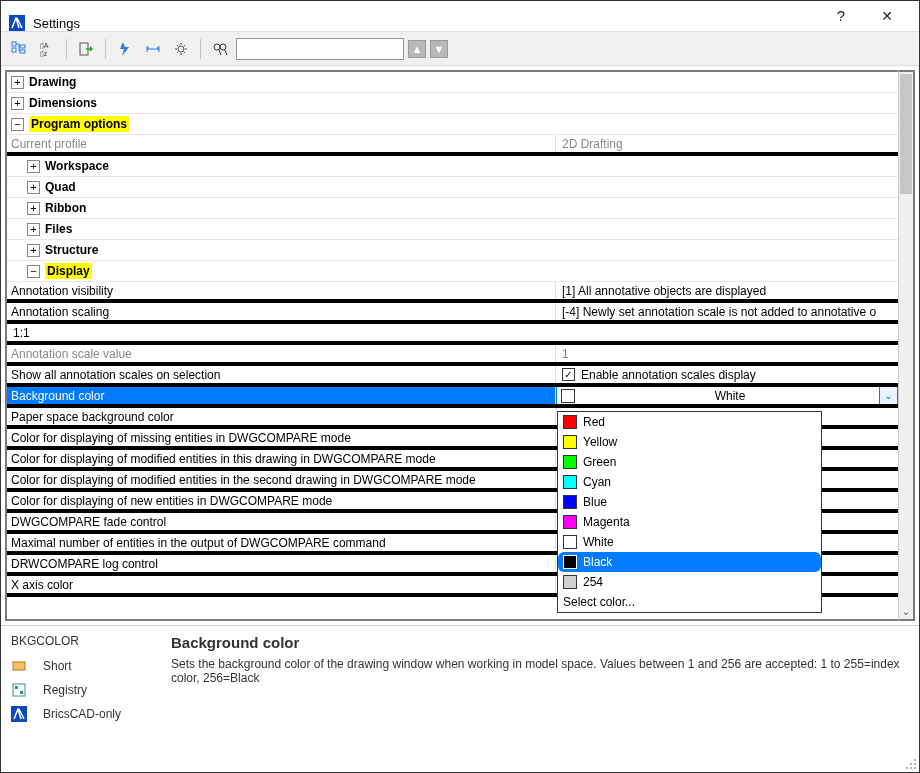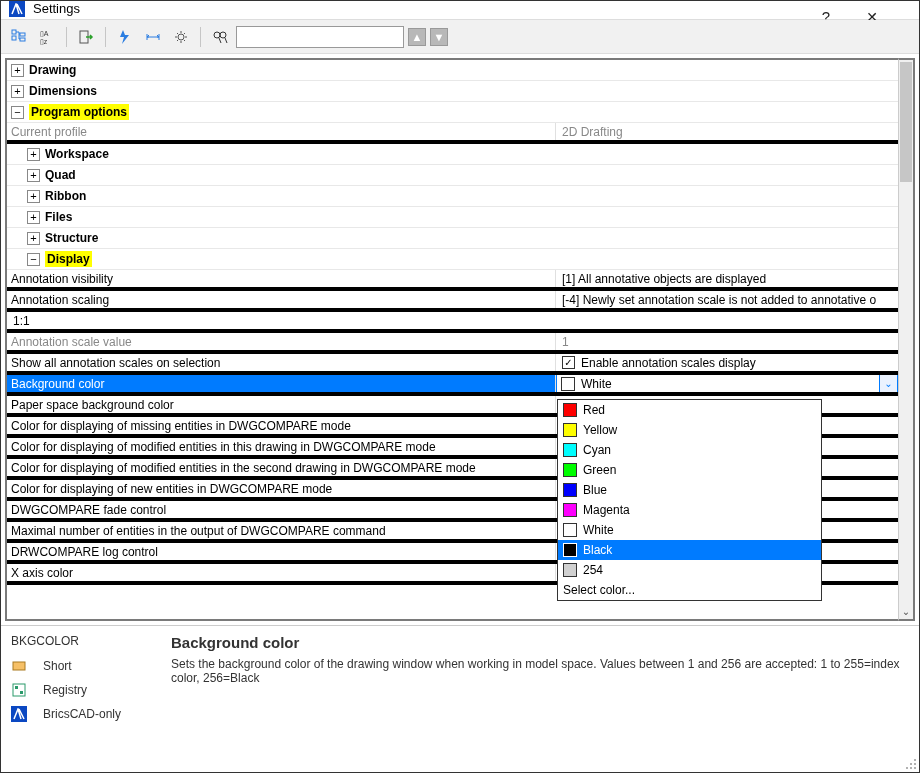--- a/index.html
+++ b/index.html
@@ -12,23 +12,23 @@
     width: 920px;
     height: 773px;
     border: 1px solid #333;
     display: flex;
     flex-direction: column;
     overflow: hidden;
   }
   
   .titlebar {
     display: flex;
-    align-items: flex-start;
-    height: 19px;
-    padding: 0 24px 0 8px;
+    align-items: flex-end;
+    height: 31px;
+    padding: 0 9px 0 8px;
     background: #fff;
     border-bottom: 1px solid #ddd;
   }
   .titlebar .app-icon {
     width: 16px; height: 16px;
     background: #0b48c2;
     display: inline-flex;
     align-items: center;
     justify-content: center;
     margin-right: 8px;
@@ -176,20 +176,21 @@
     white-space: nowrap;
     overflow: hidden;
   }
   .split .cell-r {
     flex: 1 1 auto;
     padding-left: 6px;
     display: flex;
     align-items: center;
     white-space: nowrap;
     overflow: hidden;
+    text-align: center;
   }
   .split.readonly { color: #888; }
   .split.selected .cell-l { background: #007bff; color: #fff; }
 
   .checkbox {
     width: 13px; height: 13px;
     border: 1px solid #333;
     display: inline-flex;
     align-items: center;
     justify-content: center;
@@ -240,20 +241,21 @@
   }
   .dropdown-list .dd-item {
     display: flex;
     align-items: center;
     height: 20px;
     padding: 0 5px;
   }
   .dropdown-list .dd-item.selected {
     background: #007bff;
     color: #fff;
+    border-radius: 6px;
   }
   .dropdown-list .dd-item.selected .swatch { border-color: #fff; }
 
   
   .bottom {
     flex: 0 0 147px;
     display: flex;
     padding: 8px 10px;
     background: #fff;
     border-top: 1px solid #ccc;
@@ -553,26 +555,26 @@
     <div class="dropdown-list">
       <div class="dd-item">
           <span class="swatch" style="background:#ff0000"></span>
           <span>Red</span>
         </div>
       <div class="dd-item">
           <span class="swatch" style="background:#ffff00"></span>
           <span>Yellow</span>
         </div>
       <div class="dd-item">
+          <span class="swatch" style="background:#00ff00"></span>
+          <span>Green</span>
+        </div>
+      <div class="dd-item">
           <span class="swatch" style="background:#00ffff"></span>
           <span>Cyan</span>
-        </div>
-      <div class="dd-item">
-          <span class="swatch" style="background:#00ff00"></span>
-          <span>Green</span>
         </div>
       <div class="dd-item">
           <span class="swatch" style="background:#0000ff"></span>
           <span>Blue</span>
         </div>
       <div class="dd-item">
           <span class="swatch" style="background:#ff00ff"></span>
           <span>Magenta</span>
         </div>
       <div class="dd-item">

